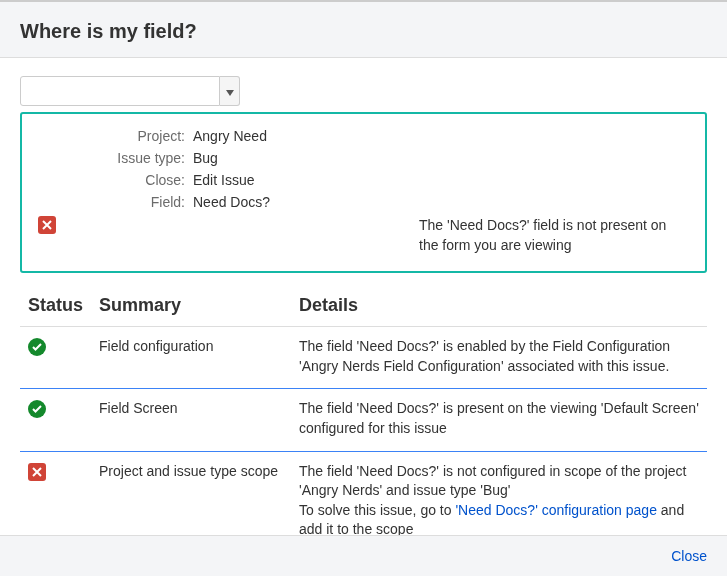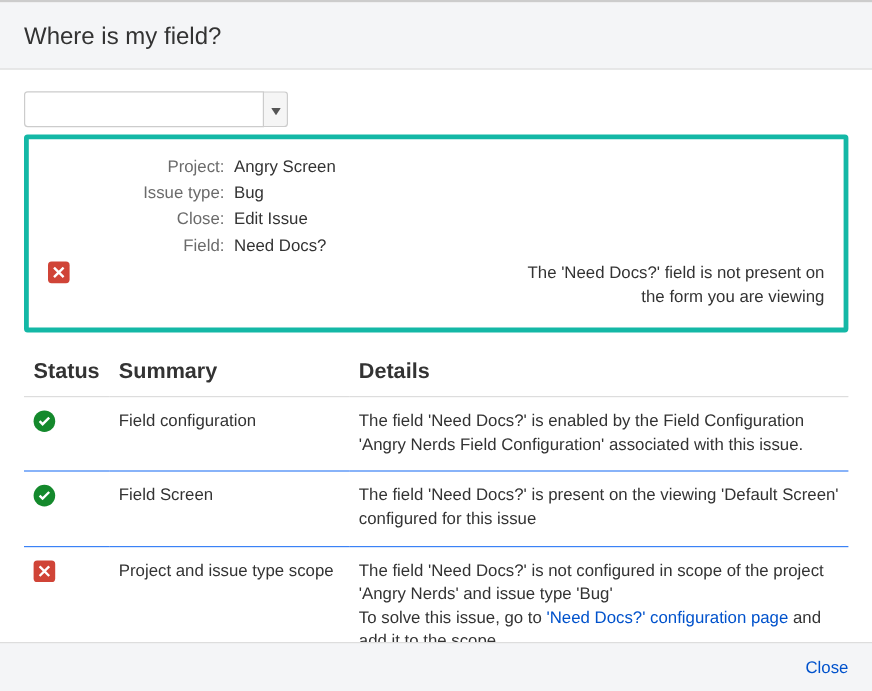--- a/index.html
+++ b/index.html
@@ -16,21 +16,21 @@
 .dialog {
   padding: 0;
 }
 .header {
   background: #f4f5f7;
   padding: 18px 20px 14px;
   border-bottom: 1px solid #ddd;
 }
 .header h2 {
   font-size: 20px;
-  font-weight: 400;
+  font-weight: 700;
   color: #333;
 }
 .body {
   padding: 18px 20px 8px;
 }
 .field-select {
   display: flex;
   margin-bottom: 6px;
 }
 .field-input {
@@ -53,21 +53,21 @@
   align-items: center;
   justify-content: center;
 }
 .field-toggle svg { width: 8px; height: 6px; }
 .hint {
   font-size: 12px;
   color: #6b6b6b;
   margin-bottom: 22px;
 }
 .summary-panel {
-  border: 4px solid #14b8a6;
+  border: 2px solid #14b8a6;
   border-radius: 3px;
   padding: 14px 16px 10px;
   margin-bottom: 14px;
 }
 .summary-row {
   display: flex;
   margin-bottom: 6px;
   font-size: 14px;
 }
 .summary-label {
@@ -84,21 +84,20 @@
 }
 .status-left {
   display: flex;
 }
 .status-message {
   margin-left: auto;
   width: 270px;
   color: #333;
   font-size: 14px;
   line-height: 1.4;
-  text-align: right;
 }
 .icon-x {
   display: inline-flex;
   width: 18px;
   height: 18px;
   background: #d04437;
   border-radius: 3px;
   align-items: center;
   justify-content: center;
   vertical-align: middle;
@@ -171,21 +170,21 @@
           <svg viewBox="0 0 8 6">
               <path d="M0 0 L8 0 L4 6 Z" fill="#555"></path>
             </svg>
         </span>
       </button>
     </div>
 
     <div class="summary-panel">
       <div class="summary-row">
         <div class="summary-label">Project:</div>
-        <div class="summary-value">Angry Screen</div>
+        <div class="summary-value">Angry Need</div>
       </div>
       <div class="summary-row">
         <div class="summary-label">Issue type:</div>
         <div class="summary-value">Bug</div>
       </div>
       <div class="summary-row">
         <div class="summary-label">Close:</div>
         <div class="summary-value">Edit Issue</div>
       </div>
       <div class="summary-row">

